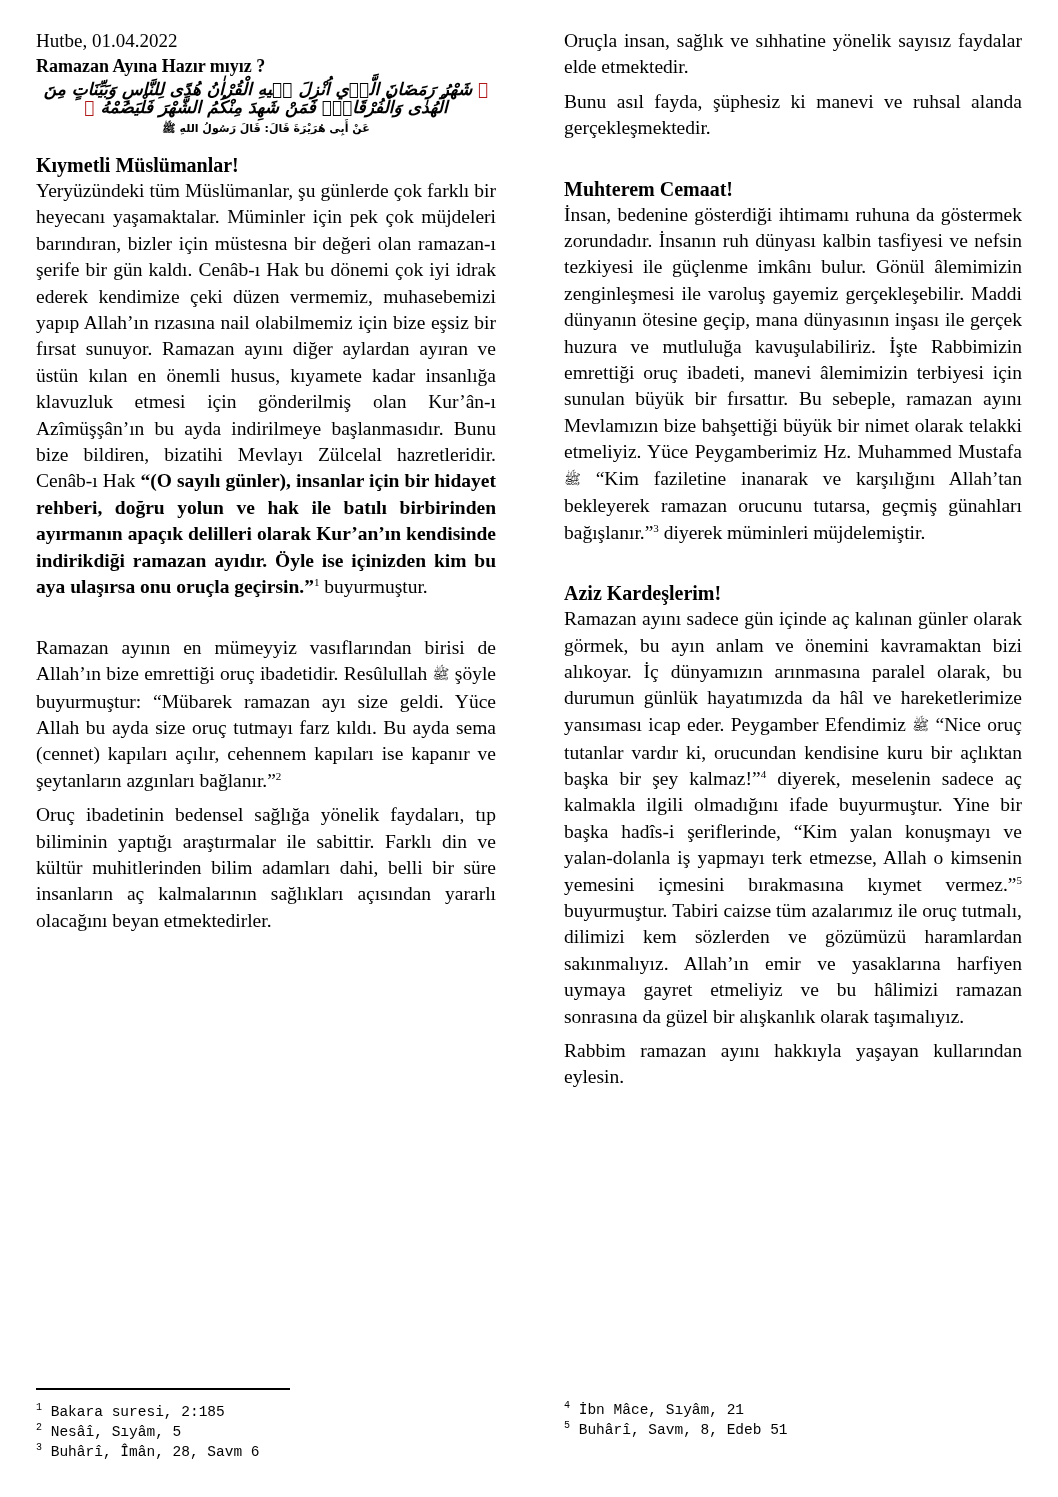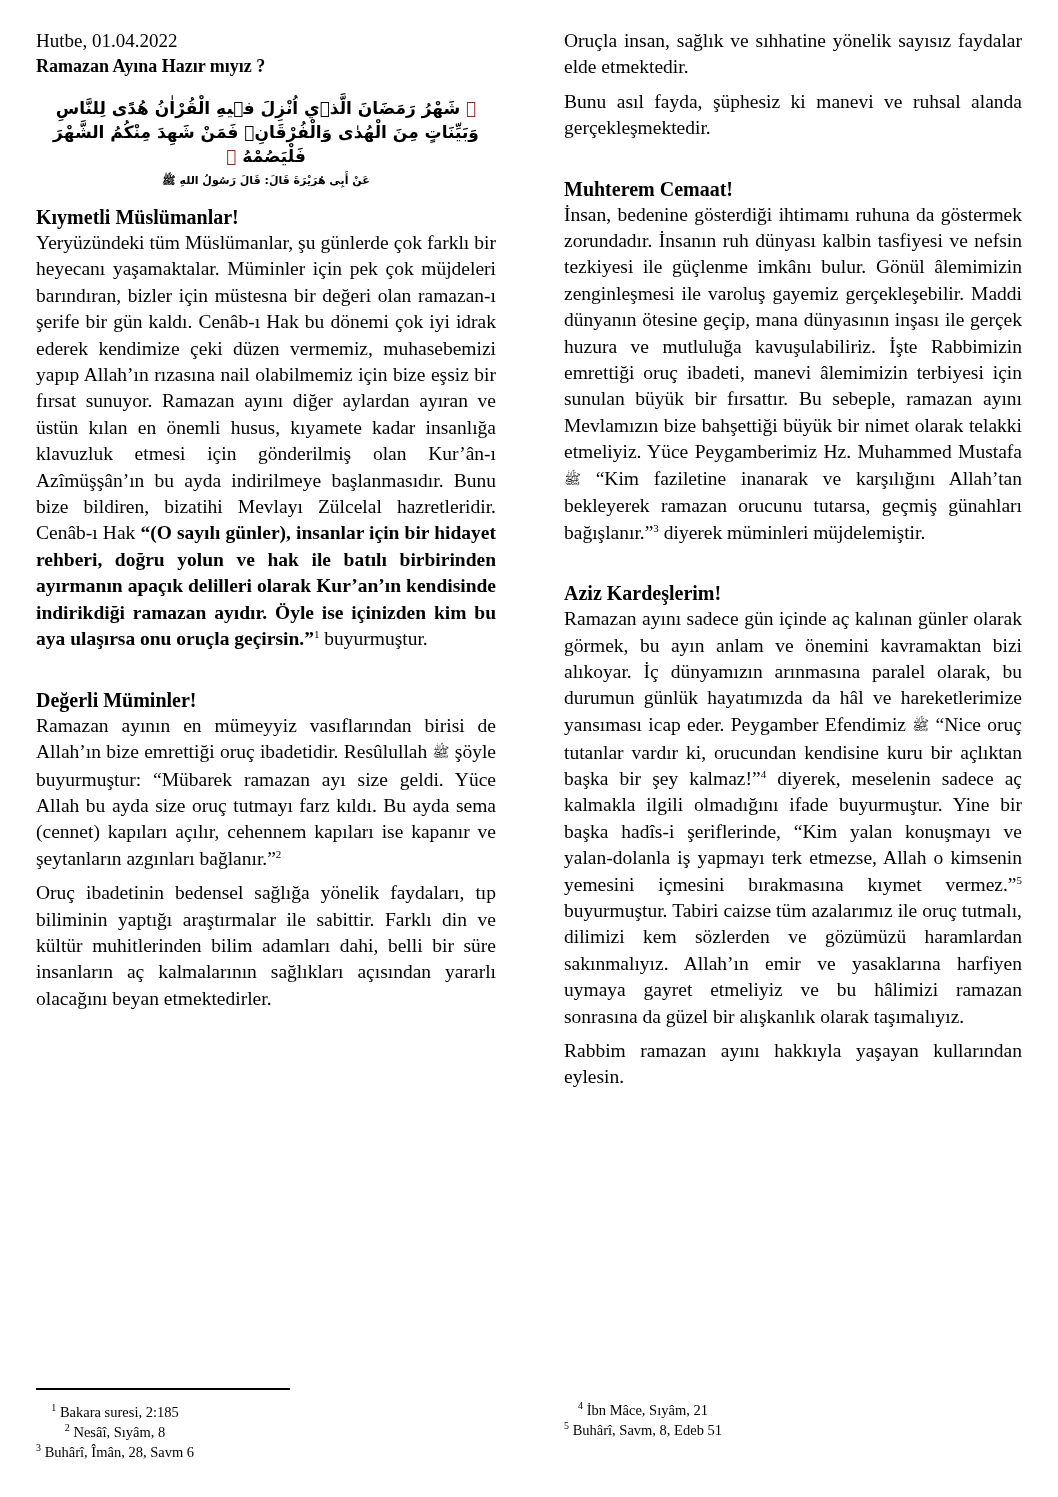--- a/index.html
+++ b/index.html
@@ -6,31 +6,31 @@
     body { width: 1058px; height: 1497px; position: relative; overflow: hidden; color: #000; }
     .page { position: absolute; left: 0; top: 0; width: 1058px; height: 1497px; }
     .col { position: absolute; top: 28px; }
     .col-left { left: 36px; width: 460px; }
     .col-right { left: 564px; width: 458px; }
     .serif { font-family: "Liberation Serif", "DejaVu Serif", serif; }
     .date { font-size: 19px; line-height: 26px; }
     .title { font-size: 18px; font-weight: bold; line-height: 24px; }
     .arabic { font-family: "DejaVu Sans", sans-serif; font-weight: bold; direction: rtl; text-align: center; font-size: 17px; line-height: 30px; }
     .arabic .red { color: #b01818; }
-    .arabic-verse { line-height: 24px; margin-top: 18px; }
+    .arabic-verse { line-height: 18px; margin-top: 2px; font-style: italic; }
     .arabic-narr { font-size: 11px; line-height: 26px; }
     .arabic-hadith { line-height: 36px; }
     h3.heading { font-family: "Liberation Serif", "DejaVu Serif", serif; font-size: 20px; font-weight: bold; margin: 0; line-height: 26px; }
     p.body { font-family: "Liberation Serif", "DejaVu Serif", serif; font-size: 19.5px; line-height: 26.4px; text-align: justify; margin: 0 0 8px 0; }
     p.body b { font-weight: bold; }
     sup { font-size: 11px; line-height: 0; vertical-align: super; }
     .sallallahu { font-size: 14px; display: inline-block; vertical-align: middle; }
     .gap { height: 26px; }
     .footnote-rule { position: absolute; left: 36px; top: 1388px; width: 254px; height: 2px; background: #000; }
-    .footnotes { position: absolute; font-family: Liberation Serif, serif; font-size: 14.5px; line-height: 20px; text-align: center; }
+    .footnotes { position: absolute; font-family: Liberation Mono, monospace; font-size: 14.5px; line-height: 20px; }
     .footnotes-left { left: 36px; top: 1402px; }
     .footnotes-right { left: 564px; top: 1400px; }
     .footnotes sup { font-size: 10px; }
   </style>
 </head>
 <body>
 
 <div class="page">
 
   <div class="col col-left">
@@ -46,21 +46,20 @@
     <div class="arabic arabic-narr">عَنْ أَبِى هُرَيْرَةَ قَالَ: قَالَ رَسُولُ اللهِ ﷺ</div>
 
 
     <div style="height:10px"></div>
 
     <h3 class="heading">Kıymetli Müslümanlar!</h3>
     <p class="body"><span>Yeryüzündeki tüm Müslümanlar, şu günlerde çok farklı bir heyecanı yaşamaktalar.  Müminler için pek çok müjdeleri barındıran, bizler için müstesna bir değeri olan ramazan-ı şerife bir gün kaldı. Cenâb-ı Hak bu dönemi çok iyi idrak ederek kendimize çeki düzen vermemiz, muhasebemizi yapıp Allah’ın rızasına nail olabilmemiz için bize eşsiz bir fırsat sunuyor. Ramazan ayını diğer aylardan ayıran ve üstün kılan en önemli  husus, kıyamete kadar insanlığa klavuzluk etmesi için gönderilmiş olan Kur’ân-ı Azîmüşşân’ın bu ayda indirilmeye başlanmasıdır. Bunu bize bildiren, bizatihi Mevlayı Zülcelal hazretleridir. Cenâb-ı Hak </span><b>“(O sayılı günler), insanlar için bir hidayet rehberi, doğru yolun ve hak ile batılı birbirinden ayırmanın apaçık delilleri olarak Kur’an’ın kendisinde indirikdiği ramazan ayıdır. Öyle ise içinizden kim bu aya ulaşırsa onu oruçla geçirsin.”</b><sup>1</sup><span> buyurmuştur.</span></p>
 
     <div class="gap"></div>
 
-    <h3 class="heading">Değerli Müminler!</h3>
     <p class="body"><span>Ramazan ayının en mümeyyiz vasıflarından birisi de Allah’ın bize emrettiği oruç ibadetidir. Resûlullah </span><span class="sallallahu">ﷺ</span><span> şöyle buyurmuştur: “Mübarek ramazan ayı size geldi. Yüce Allah bu ayda size oruç tutmayı farz kıldı. Bu ayda sema (cennet) kapıları açılır, cehennem kapıları ise kapanır ve şeytanların azgınları bağlanır.”</span><sup>2</sup></p>
     <p class="body">Oruç ibadetinin bedensel sağlığa yönelik faydaları, tıp biliminin yaptığı araştırmalar ile sabittir. Farklı din ve kültür muhitlerinden bilim adamları dahi, belli bir süre insanların aç kalmalarının sağlıkları açısından yararlı olacağını beyan etmektedirler.</p>
   </div>
 
   <div class="col col-right">
     <p class="body">Oruçla insan, sağlık ve sıhhatine yönelik sayısız faydalar elde etmektedir.</p>
     <p class="body">Bunu asıl fayda, şüphesiz ki manevi ve ruhsal alanda gerçekleşmektedir.</p>
 
     <div class="gap"></div>
 
@@ -71,21 +70,21 @@
 
     <h3 class="heading">Aziz Kardeşlerim!</h3>
     <p class="body"><span>Ramazan ayını sadece gün içinde aç kalınan günler olarak görmek, bu ayın anlam ve önemini kavramaktan bizi alıkoyar. İç dünyamızın arınmasına paralel olarak, bu durumun günlük hayatımızda da hâl ve hareketlerimize yansıması icap eder. Peygamber Efendimiz </span><span class="sallallahu">ﷺ</span><span> “Nice oruç tutanlar vardır ki, orucundan kendisine kuru bir açlıktan başka bir şey kalmaz!”</span><sup>4</sup><span> diyerek, meselenin sadece aç kalmakla ilgili olmadığını ifade buyurmuştur. Yine bir başka hadîs-i şeriflerinde, “Kim yalan konuşmayı ve yalan-dolanla iş yapmayı terk etmezse, Allah o kimsenin yemesini içmesini bırakmasına kıymet vermez.”</span><sup>5</sup><span> buyurmuştur. Tabiri caizse tüm azalarımız ile oruç tutmalı, dilimizi kem sözlerden ve gözümüzü haramlardan sakınmalıyız. Allah’ın emir ve yasaklarına harfiyen uymaya gayret etmeliyiz ve bu hâlimizi ramazan sonrasına da güzel bir alışkanlık olarak taşımalıyız.</span></p>
     <p class="body">Rabbim ramazan ayını hakkıyla yaşayan kullarından eylesin.</p>
   </div>
 
   <div class="footnote-rule"></div>
 
   <div class="footnotes footnotes-left">
     <div><sup>1</sup><span> Bakara suresi, 2:185</span></div>
-    <div><sup>2</sup><span> Nesâî, Sıyâm, 8</span></div>
+    <div><sup>2</sup><span> Nesâî, Sıyâm, 5</span></div>
     <div><sup>3</sup><span> Buhârî, Îmân, 28, Savm 6</span></div>
   </div>
 
   <div class="footnotes footnotes-right">
     <div><sup>4</sup><span> İbn Mâce, Sıyâm, 21</span></div>
     <div><sup>5</sup><span> Buhârî, Savm, 8, Edeb 51</span></div>
   </div>
 
 </div>
 

